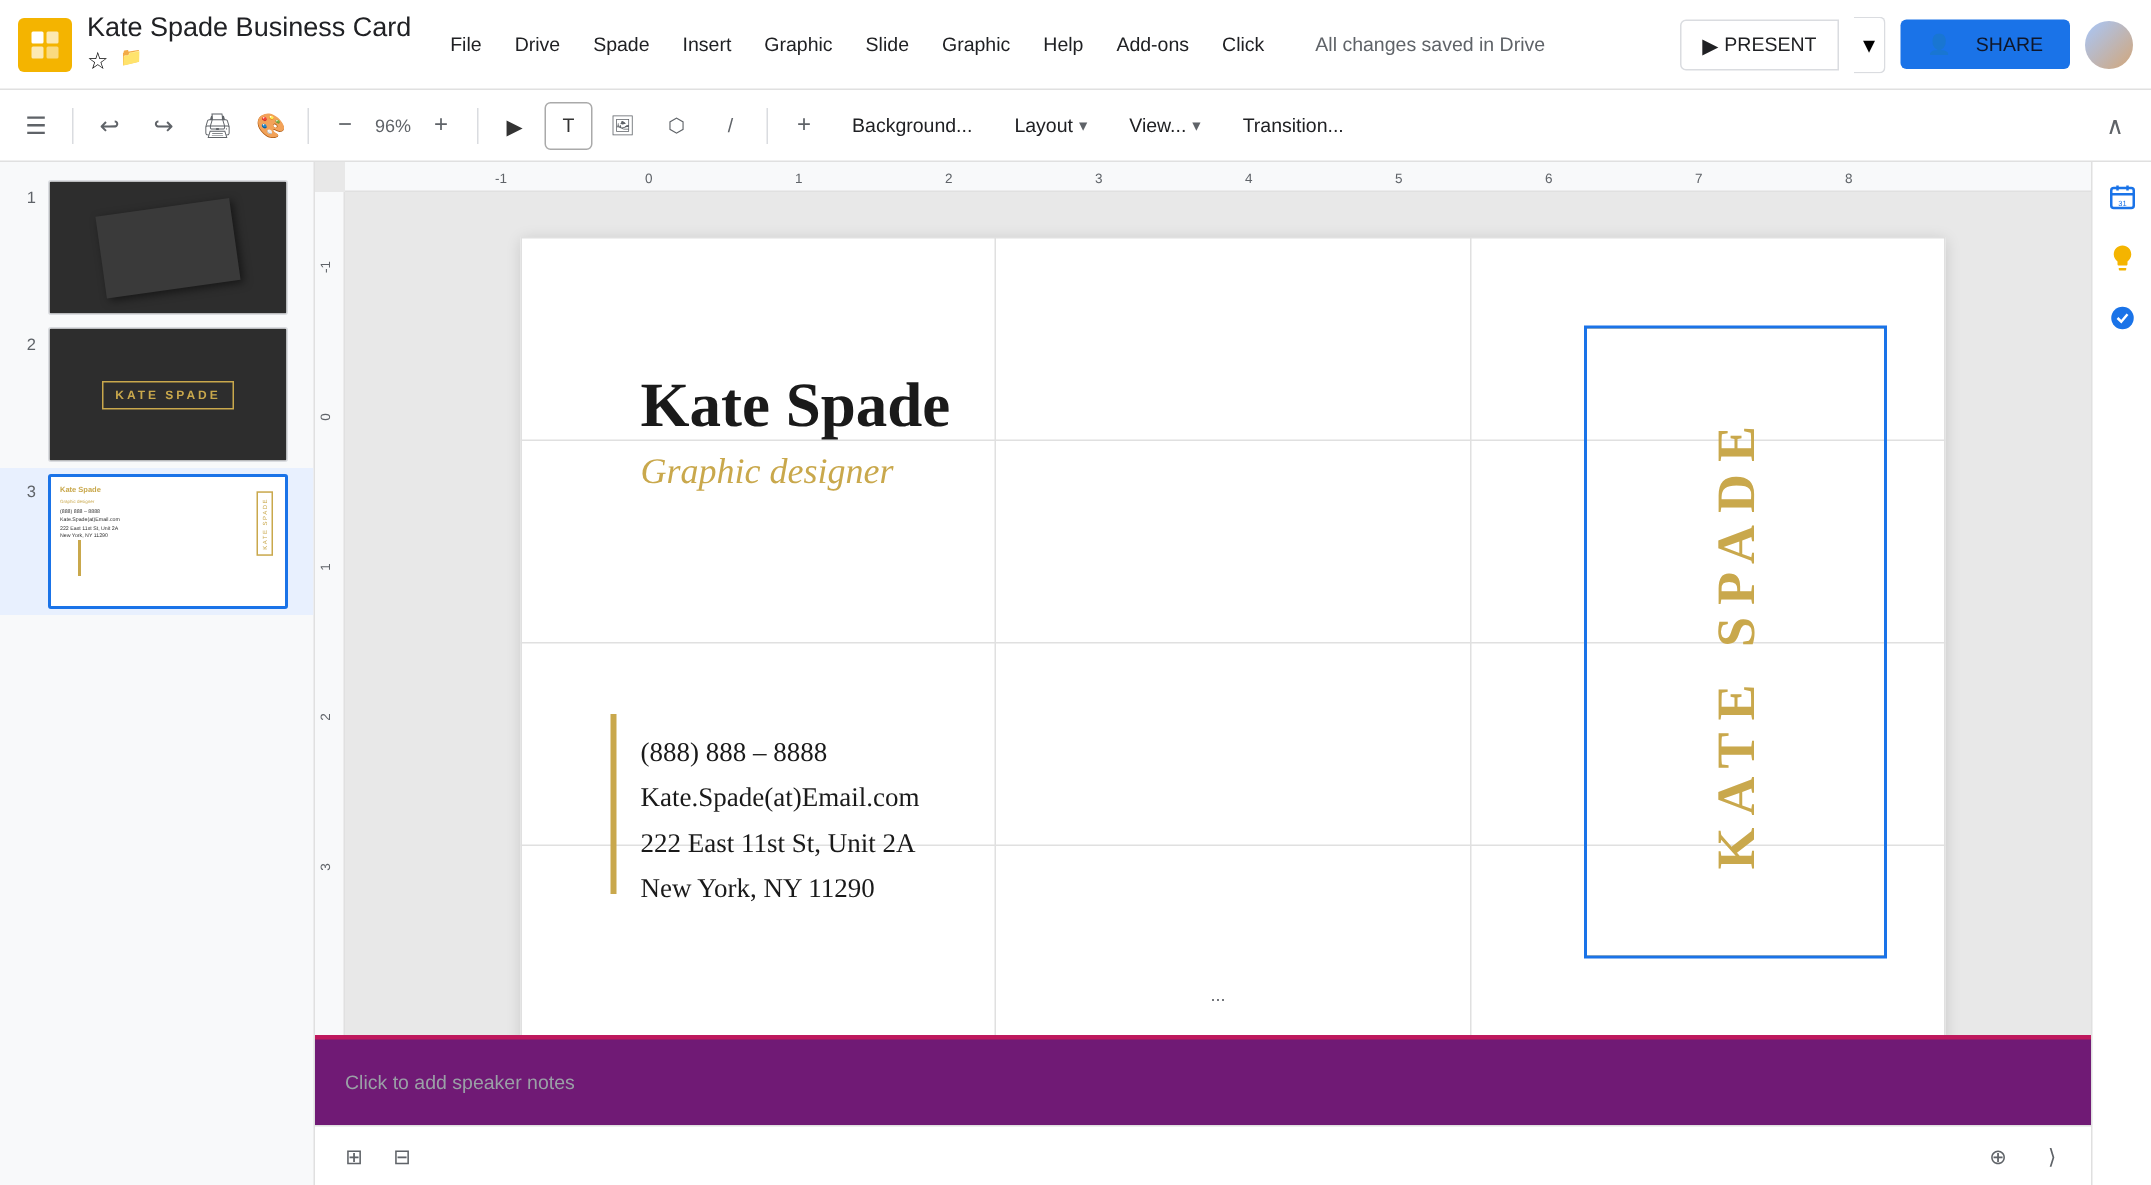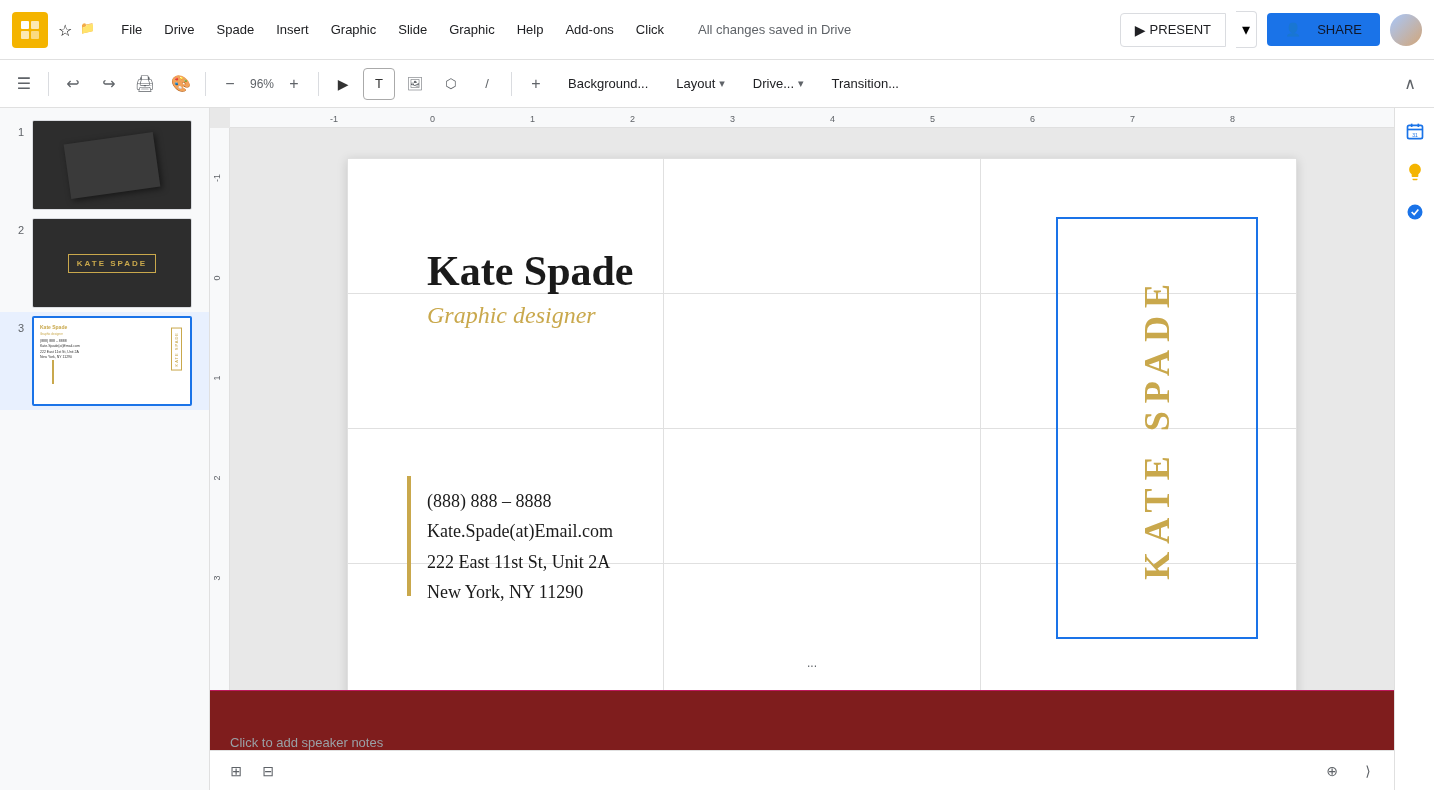--- a/index.html
+++ b/index.html
@@ -272,24 +272,24 @@
     .selection-box {
       position: absolute;
       inset: -2px;
       border: 2px solid #1a73e8;
       pointer-events: none;
     }
 
     
     .speaker-notes {
       height: 60px;
-      background: #7f1d1d;
-      border-top: 1px solid #be185d;
-      display: flex;
-      align-items: flex-end;
+      background: #701a75;
+      border-top: 3px solid #be185d;
+      display: flex;
+      align-items: center;
       padding: 0 20px;
       color: #5f6368;
       font-size: 13px;
       cursor: text;
       flex-shrink: 0;
     }
 
     
     .right-sidebar {
       width: 40px;
@@ -334,20 +334,21 @@
 <div class="title-bar">
   <div class="app-logo">
     <svg width="22" height="22" viewBox="0 0 22 22">
       <rect x="2" y="2" width="8" height="8" fill="#fff" rx="1"></rect>
       <rect x="12" y="2" width="8" height="8" fill="#fff" rx="1" opacity="0.7"></rect>
       <rect x="2" y="12" width="8" height="8" fill="#fff" rx="1" opacity="0.7"></rect>
       <rect x="12" y="12" width="8" height="8" fill="#fff" rx="1" opacity="0.5"></rect>
     </svg>
   </div>
   <div class="title-section">
+    <div class="doc-title">Kate Spade Business Card</div>
     <div class="title-icons">
       <span>☆</span>
       <span style="font-size:12px;">📁</span>
     </div>
   </div>
   <div class="menu-bar">
     <span class="menu-item">File</span>
     <span class="menu-item">Drive</span>
     <span class="menu-item">Spade</span>
     <span class="menu-item">Insert</span>
@@ -393,21 +394,21 @@
   <div class="toolbar-divider"></div>
   <button class="toolbar-btn" title="Add">+</button>
   <button class="toolbar-text-btn">
     <span>Background...</span>
   </button>
   <button class="toolbar-text-btn">
     <span>Layout</span>
     <span class="chevron">▾</span>
   </button>
   <button class="toolbar-text-btn">
-    <span>Drive...</span>
+    <span>View...</span>
     <span class="chevron">▾</span>
   </button>
   <button class="toolbar-text-btn">
     <span>Transition...</span>
   </button>
   <div style="margin-left:auto;">
     <button class="toolbar-btn">∧</button>
   </div>
 </div>
 

